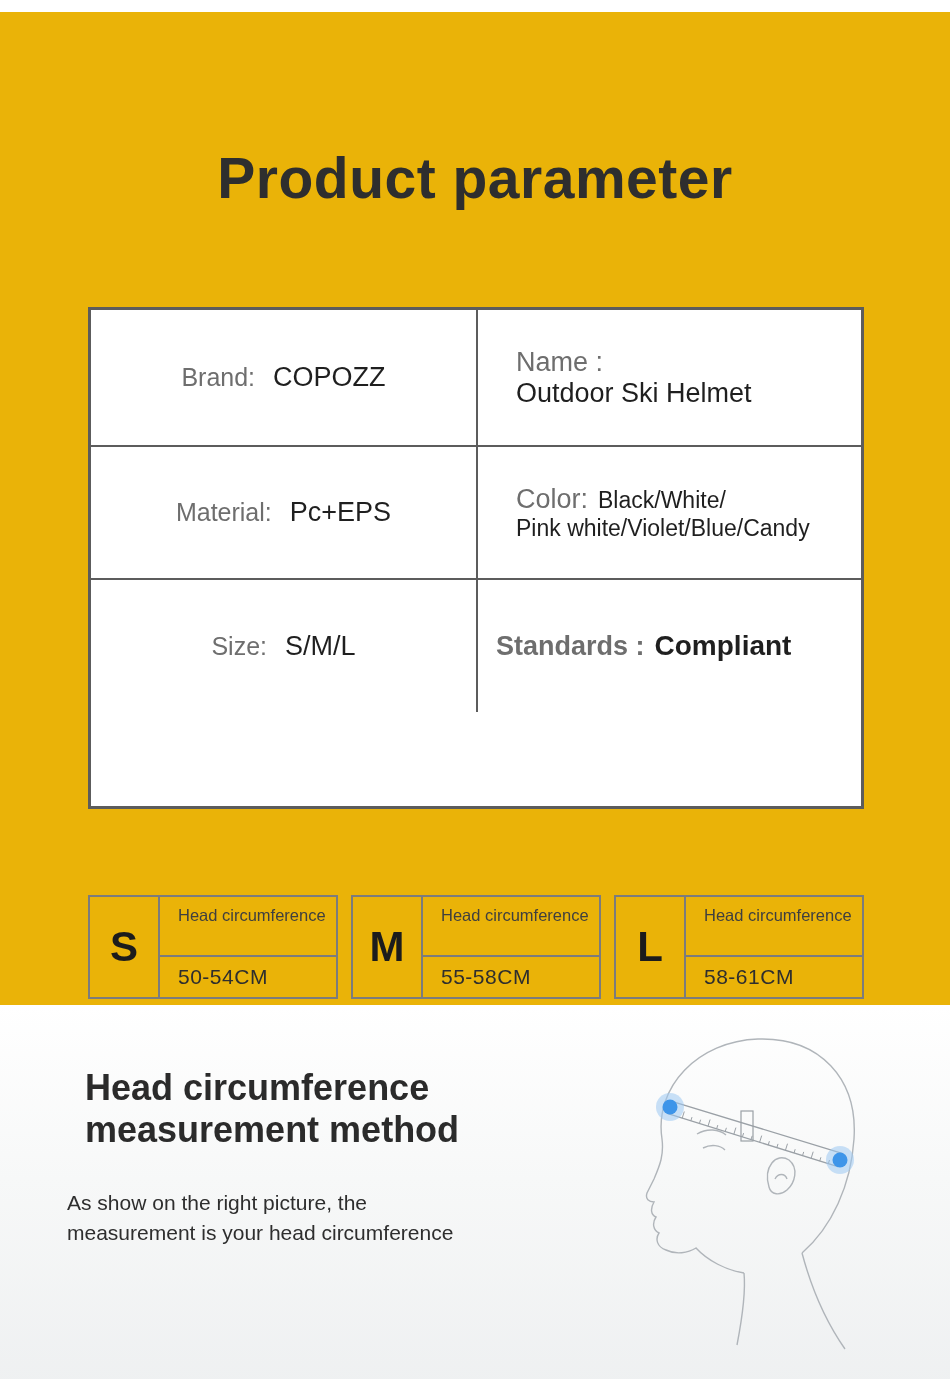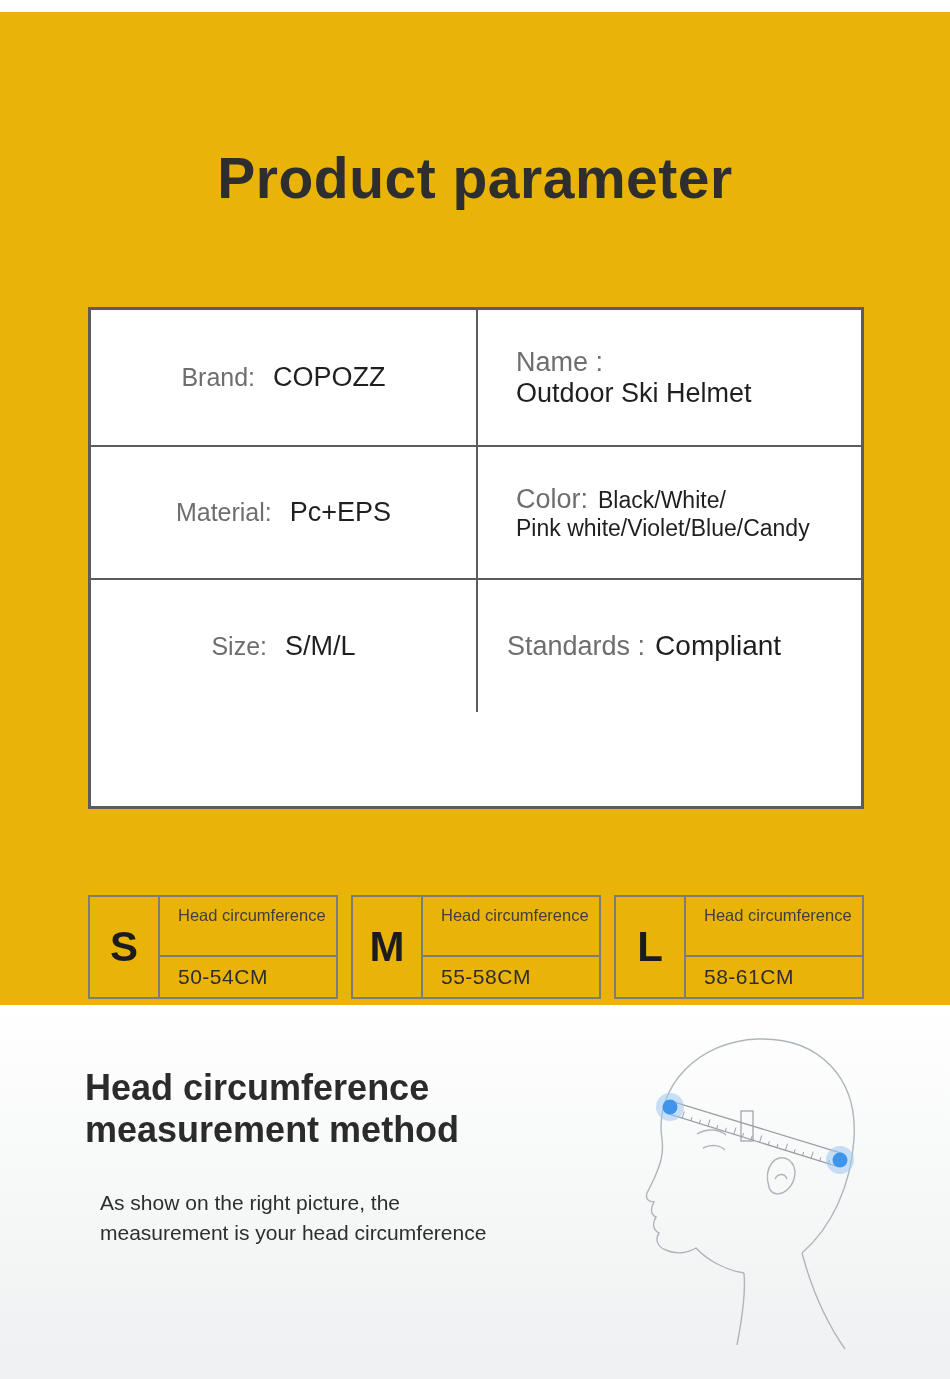--- a/index.html
+++ b/index.html
@@ -51,22 +51,23 @@
     justify-content: center;
     gap: 18px;
   }
   .cell-stack {
     flex-direction: column;
     justify-content: center;
     padding-left: 38px;
   }
   .cell-inline {
     align-items: center;
-    padding-left: 29px;
+    padding-left: 18px;
     gap: 10px;
+    font-weight: bold;
   }
   .cell-span {
     grid-column: 1 / -1;
     align-items: center;
     justify-content: center;
     gap: 14px;
   }
   .lbl  { color: #6e6e6e; font-size: 25px; white-space: nowrap; }
   .lbl-lg { color: #6e6e6e; font-size: 27px; white-space: nowrap; }
   .val  { color: #1f1f1f; font-size: 27px; white-space: nowrap; }
@@ -133,21 +134,21 @@
     position: absolute;
     left: 85px;
     top: 62px;
     font-size: 36px;
     font-weight: 600;
     line-height: 1.17;
     color: #2b2b2b;
   }
   .measure-body {
     position: absolute;
-    left: 100px;
+    left: 67px;
     top: 183px;
     font-size: 21px;
     line-height: 1.45;
     color: #2e2e2e;
   }
   .head-illustration {
     position: absolute;
     left: 640px;
     top: 22px;
     width: 260px;

